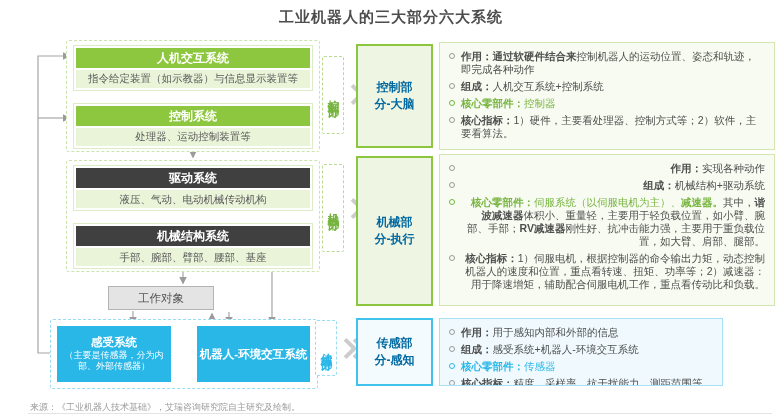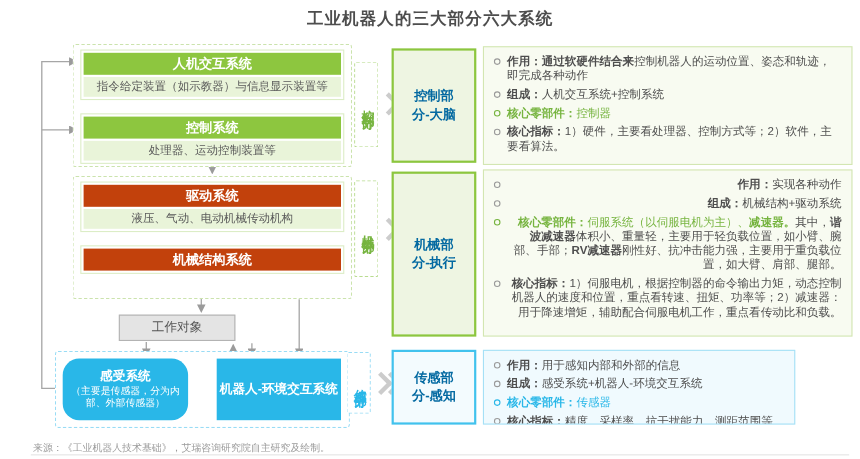--- a/index.html
+++ b/index.html
@@ -8,21 +8,21 @@
   .title{position:absolute;top:8px;left:0;right:0;text-align:center;
          font-size:15px;font-weight:bold;color:#4d4d4d;letter-spacing:1px;}
 
   
   .group{position:absolute;box-sizing:border-box;border:1px dashed #cbe3ad;
          border-radius:3px;background:#fff;padding:4px 6px;}
   .group.blue{border-color:#99dcf5;}
   .sysbox{box-sizing:border-box;border:1px solid #dcedc6;background:#fff;padding:2px;}
   .sys-head{height:20px;line-height:20px;text-align:center;color:#fff;font-weight:bold;font-size:12px;}
   .sys-head.light{background:#8dc63f;}
-  .sys-head.dark{background:#c2410c;}
+  .sys-head.dark{background:#404040;}
   .sys-strip{margin-top:2px;height:18px;line-height:18px;text-align:center;
              background:#e9f4d9;color:#5a5a5a;font-size:10.5px;white-space:nowrap;overflow:hidden;}
   .gapline{height:12px;}
 
   .workobj{position:absolute;left:108px;top:286px;width:106px;height:24px;line-height:22px;
            box-sizing:border-box;background:#e4e4e4;border:1px solid #b3b3b3;text-align:center;
            color:#555;font-weight:normal;font-size:11.5px;}
 
   .bluebox{position:absolute;box-sizing:border-box;background:#29b7e8;color:#fff;display:flex;
            flex-direction:column;align-items:center;justify-content:center;text-align:center;padding:2px;}
@@ -82,47 +82,48 @@
       <line x1="133" y1="311" x2="133" y2="323" marker-end="url(#arr)"></line>
       <line x1="212" y1="329" x2="212" y2="314" marker-end="url(#arr)"></line>
       <line x1="229" y1="312" x2="229" y2="323" marker-end="url(#arr)"></line>
       <line x1="272" y1="272" x2="272" y2="323" marker-end="url(#arr)"></line>
       <line x1="195" y1="353" x2="174" y2="353" marker-end="url(#arr)"></line>
       <polyline points="57,353 38,353 38,56 69,56" marker-end="url(#arr)"></polyline>
       <line x1="38" y1="118" x2="69" y2="118" marker-end="url(#arr)"></line>
     </g>
   </svg>
 
-  <div class="group" style="left:66px;top:40px;width:254px;height:112px;">
+  <div class="group" style="left:66px;top:40px;width:254px;height:112px;font-family:Liberation Serif, serif;">
     <div class="sysbox">
       <div class="sys-head light">人机交互系统</div>
       <div class="sys-strip">指令给定装置（如示教器）与信息显示装置等</div>
     </div>
     <div class="gapline"></div>
     <div class="sysbox">
       <div class="sys-head light">控制系统</div>
       <div class="sys-strip">处理器、运动控制装置等</div>
     </div>
   </div>
 
   <div class="group" style="left:66px;top:160px;width:254px;height:112px;">
     <div class="sysbox">
       <div class="sys-head dark">驱动系统</div>
       <div class="sys-strip">液压、气动、电动机械传动机构</div>
     </div>
     <div class="gapline"></div>
     <div class="sysbox">
       <div class="sys-head dark">机械结构系统</div>
+      <div class="sys-strip">手部、腕部、臂部、腰部、基座</div>
     </div>
   </div>
 
   <div class="workobj">工作对象</div>
 
   <div class="group blue" style="left:50px;top:319px;width:268px;height:70px;"></div>
-  <div class="bluebox" style="left:57px;top:326px;width:114px;height:56px;border-radius:15px;">
+  <div class="bluebox" style="left:57px;top:326px;width:114px;height:56px;">
     <div class="bname">感受系统</div>
     <div class="bdetail">（主要是传感器，分为内部、外部传感器）</div>
   </div>
   <div class="bluebox" style="left:197px;top:326px;width:113px;height:56px;">
     <div class="bname">机器人-环境交互系统</div>
   </div>
 
   <div class="vlabel" style="left:322px;top:56px;width:22px;height:78px;">控制部分</div>
   <div class="vlabel" style="left:322px;top:164px;width:22px;height:88px;">机械部分</div>
   <div class="vlabel blue" style="left:315px;top:320px;width:22px;height:56px;">传感部分</div>

